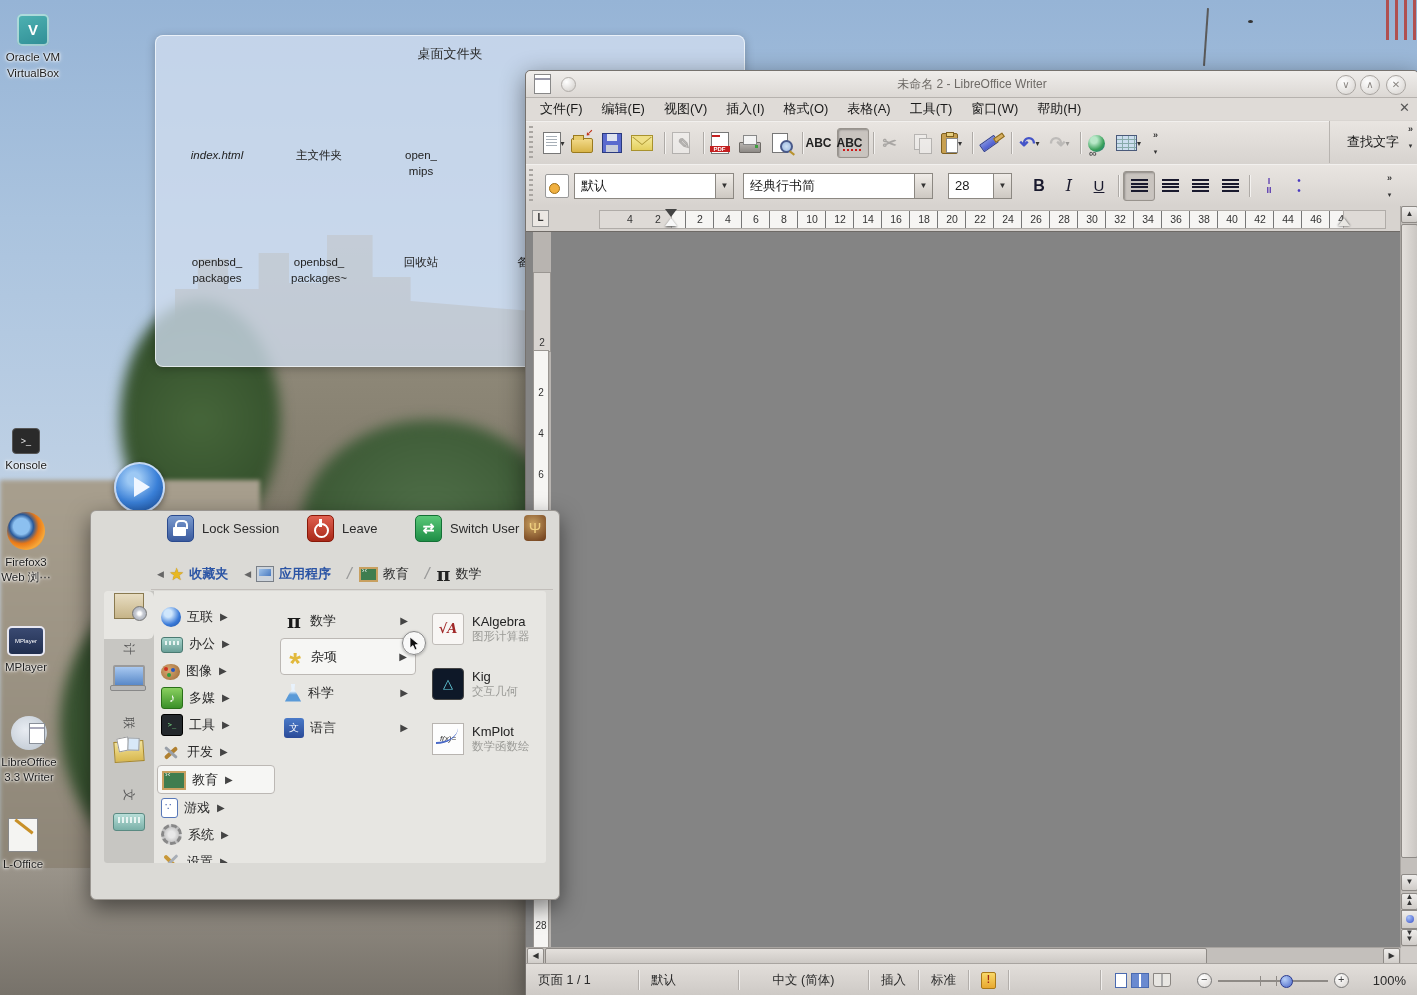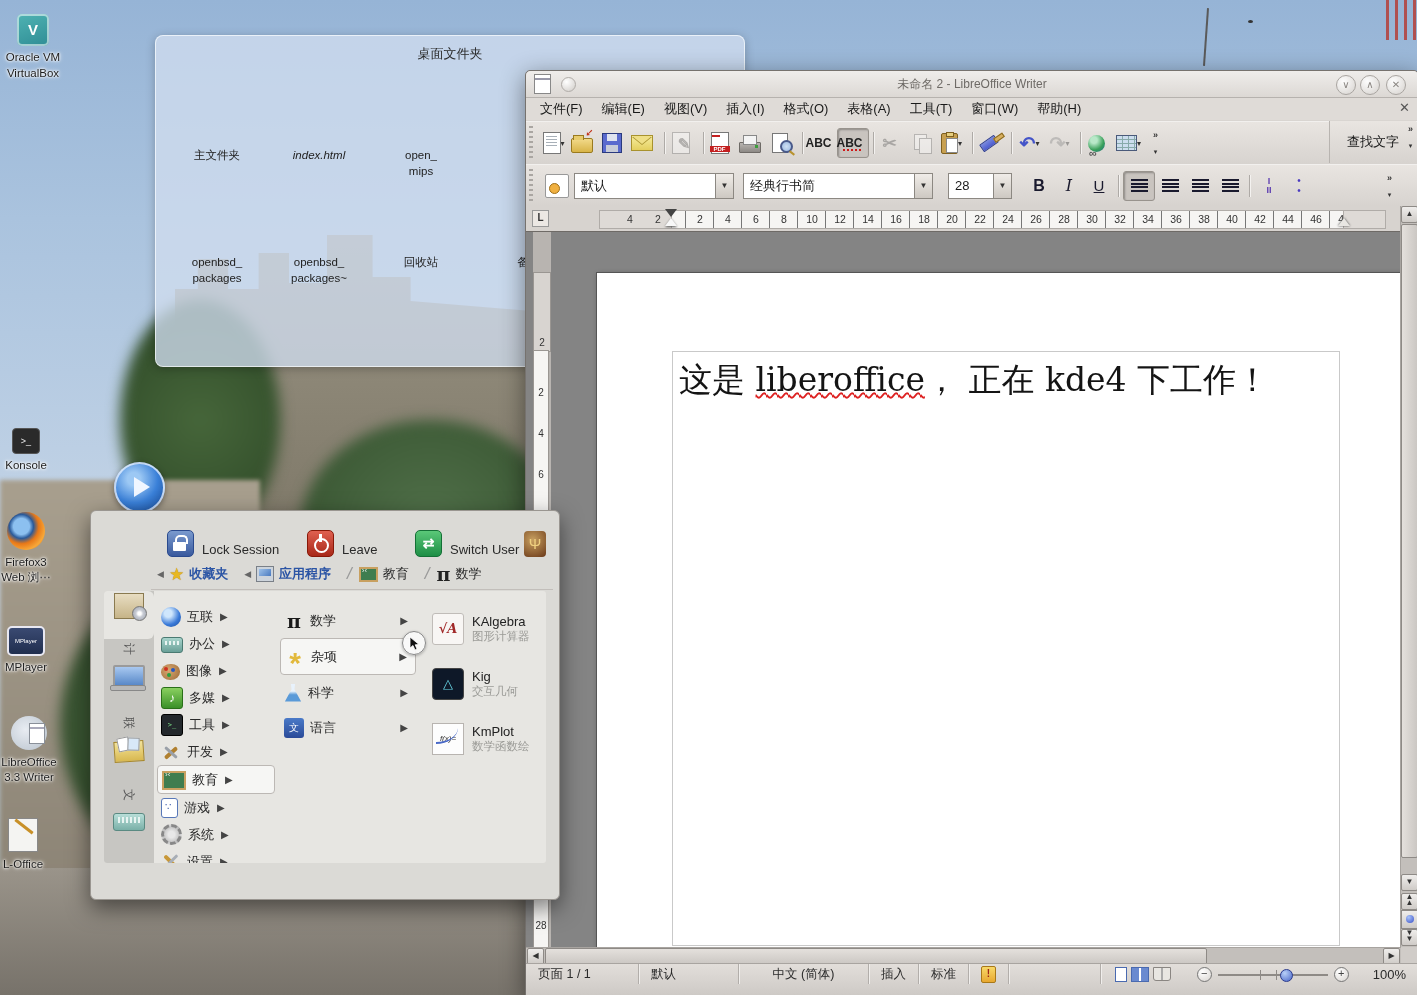--- a/index.html
+++ b/index.html
@@ -129,36 +129,36 @@
   
   .sbtn{position:absolute;width:15px;height:15px;background:linear-gradient(180deg,#efedeb,#cfcbc7);border:1px solid #8e8a86;border-radius:2px;font-size:8px;color:#333;text-align:center;line-height:14px}
   #vscroll{position:absolute;right:1px;top:135px;width:16px;height:745px;background:#c3bfbb;border-left:1px solid #a8a4a0}
   #vscroll .thumb{position:absolute;left:0px;top:18px;width:15px;height:632px;background:linear-gradient(90deg,#e4e0dc,#cbc7c3);border:1px solid #8e8a86;border-radius:2px}
   .navdot{position:absolute;width:15px;height:17px;background:linear-gradient(180deg,#efedeb,#cfcbc7);border:1px solid #8e8a86;text-align:center}
   .navdot .dot{display:inline-block;width:8px;height:8px;margin-top:4px;border-radius:50%;background:radial-gradient(circle at 35% 30%,#aac4f8,#3a50c8)}
   #hscroll{position:absolute;left:0;right:17px;top:876px;height:16px;background:#c3bfbb;border-top:1px solid #a8a4a0}
   #hscroll .thumb{position:absolute;left:19px;top:0;width:660px;height:15px;background:linear-gradient(180deg,#e4e0dc,#cbc7c3);border:1px solid #8e8a86;border-radius:2px}
   .corner{position:absolute;right:0;top:876px;width:17px;height:16px;background:#d0ccc8}
   
-  #statusbar{position:absolute;left:0;right:0;bottom:0;height:32px;background:linear-gradient(180deg,#e2deda,#cdc9c5);border-top:1px solid #a8a4a0;display:flex;font-size:12.5px;color:#2a2a2a}
+  #statusbar{position:absolute;left:0;right:0;bottom:0;height:32px;background:linear-gradient(180deg,#e2deda,#cdc9c5);border-top:1px solid #a8a4a0;display:flex;align-items:center;font-size:12.5px;color:#2a2a2a}
   .scell{padding:0 12px;height:20px;display:flex;align-items:center;border-right:1px solid #b2aeaa;box-shadow:1px 0 0 #f0eeec;white-space:nowrap}
   .warnic{width:13px;height:15px;background:linear-gradient(180deg,#f8d868,#e8a830);border:1px solid #a87818;border-radius:2px;color:#a02818;font-weight:bold;font-size:10px;text-align:center;line-height:14px}
   .vwic{display:inline-block;margin:0 2px}
   .vw1{width:10px;height:13px;border:1px solid #4a6ab0;background:#fff}
   .vw2{width:16px;height:13px;background:linear-gradient(90deg,#6a8ad0 0 7px,#fff 7px 9px,#6a8ad0 9px 16px);border:1px solid #4a6ab0}
   .vw3{width:16px;height:12px;border:1px solid #8a8682;background:linear-gradient(90deg,#e8e6e2 0 7px,#aaa 7px 9px,#e8e6e2 9px);border-radius:0 0 3px 3px}
   .zctl{display:flex;align-items:center;gap:6px}
   .zcirc{width:13px;height:13px;border-radius:50%;border:1px solid #777;background:radial-gradient(circle at 35% 30%,#fff,#d8d4d0);color:#444;font-size:11px;line-height:11px;text-align:center}
   .ztrack{position:relative;width:110px;height:13px}
   .ztrack .line{position:absolute;left:0;right:0;top:6px;height:2px;background:#8e8a86}
   .ztrack .t1,.ztrack .t2{position:absolute;top:2px;width:1px;height:10px;background:#8e8a86}
   .ztrack .zthumb{position:absolute;top:1px;width:11px;height:11px;border-radius:50%;background:radial-gradient(circle at 35% 30%,#b8d0f8,#4a66c8);border:1px solid #2a3a8e}
   
   #launcher{position:absolute;left:90px;top:510px;width:468px;height:388px;background:#dbdad6;border:1px solid #9a9691;border-radius:6px;box-shadow:0 8px 22px rgba(0,0,0,.5);font-size:13px;color:#2a2a2a}
-  .sess{position:absolute;top:12px;height:34px;display:flex;align-items:flex-end;gap:8px}
+  .sess{position:absolute;top:0;height:34px;display:flex;align-items:center;gap:8px}
   .sq{width:25px;height:25px;border-radius:5px;position:relative;flex:none}
   .sq-lock{background:linear-gradient(180deg,#7a9ace,#3a5a9e);border:1px solid #2a4a8e}
   .sq-lock::before{content:"";position:absolute;left:7px;top:4px;width:9px;height:7px;border:2px solid #fff;border-bottom:none;border-radius:5px 5px 0 0}
   .sq-lock::after{content:"";position:absolute;left:5px;top:11px;width:13px;height:9px;background:#fff;border-radius:1px}
   .sq-leave{background:linear-gradient(180deg,#e06050,#a82818);border:1px solid #881808}
   .sq-leave::before{content:"";position:absolute;left:6px;top:7px;width:11px;height:11px;border:2px solid #fff;border-radius:50%}
   .sq-leave::after{content:"";position:absolute;left:11px;top:3px;width:3px;height:8px;background:#fff}
   .sq-switch{background:linear-gradient(180deg,#5ac878,#1e8e46);border:1px solid #147036;color:#fff;font-size:14px;text-align:center;line-height:24px;font-weight:bold}
   .goblet{width:22px;height:26px;border-radius:4px;background:radial-gradient(circle at 40% 35%,#c8a060,#6a3818);color:#f0d080;font-size:15px;text-align:center;line-height:26px}
   .bc-row{position:absolute;left:60px;top:48px;right:6px;height:30px;display:flex;align-items:center;gap:4px;border-bottom:1px solid #c2beba}
@@ -283,31 +283,31 @@
 <div class="dicon" style="left:-20px;top:818px">
   <span class="ig">
       <span class="di-loffice"></span>
     </span>
   <div class="lab"><span>L-Office</span></div>
 </div>
 
 <div id="folderview">
   <div class="fv-title">桌面文件夹</div>
   <div class="fv-row" style="top:48px">
+      <div class="fv-item it">
+      <span class="ig">
+          <span class="fvi fvk-html"></span>
+        </span>
+      <div><span class="l1">index.html</span><br><span></span></div>
+    </div>
       <div class="fv-item">
       <span class="ig">
           <span class="fvi fvk-home"></span>
         </span>
       <div><span class="l1">主文件夹</span><br><span></span></div>
-    </div>
-      <div class="fv-item it">
-      <span class="ig">
-          <span class="fvi fvk-html"></span>
-        </span>
-      <div><span class="l1">index.html</span><br><span></span></div>
     </div>
       <div class="fv-item">
       <span class="ig">
           <span class="fvi fvk-txt"></span>
         </span>
       <div><span class="l1">open_</span><br><span>mips</span></div>
     </div>
   </div>
   <div class="fv-row" style="top:155px">
     <div class="fv-item">
@@ -701,25 +701,20 @@
         <span class="rn">48</span>
         <span class="rn">50</span>
     </div>
     <div class="rzone gray" style="left:817px;width:41px"></div>
     <span class="mk-hg"></span>
     <span class="mk-hg2"></span>
     <span class="mk-tri"></span>
   </div>
 
   <div id="docarea">
-    <div id="page">
-      <div id="textbound">
-        <div id="docline"><span>这是 </span><span class="miss">liberoffice</span><span>， 正在 kde4 下工作！</span></div>
-      </div>
-    </div>
     <div id="vruler">
       <div class="vz gray" style="top:40px;height:78px">
           <span class="vn" style="margin-top:49px">2</span>
         </div>
       <div class="vz" style="top:118px;height:598px;padding-top:21px;box-sizing:border-box">
         <span class="vn">2</span>
           <span class="vn">4</span>
           <span class="vn">6</span>
           <span class="vn">8</span>
           <span class="vn">10</span>

